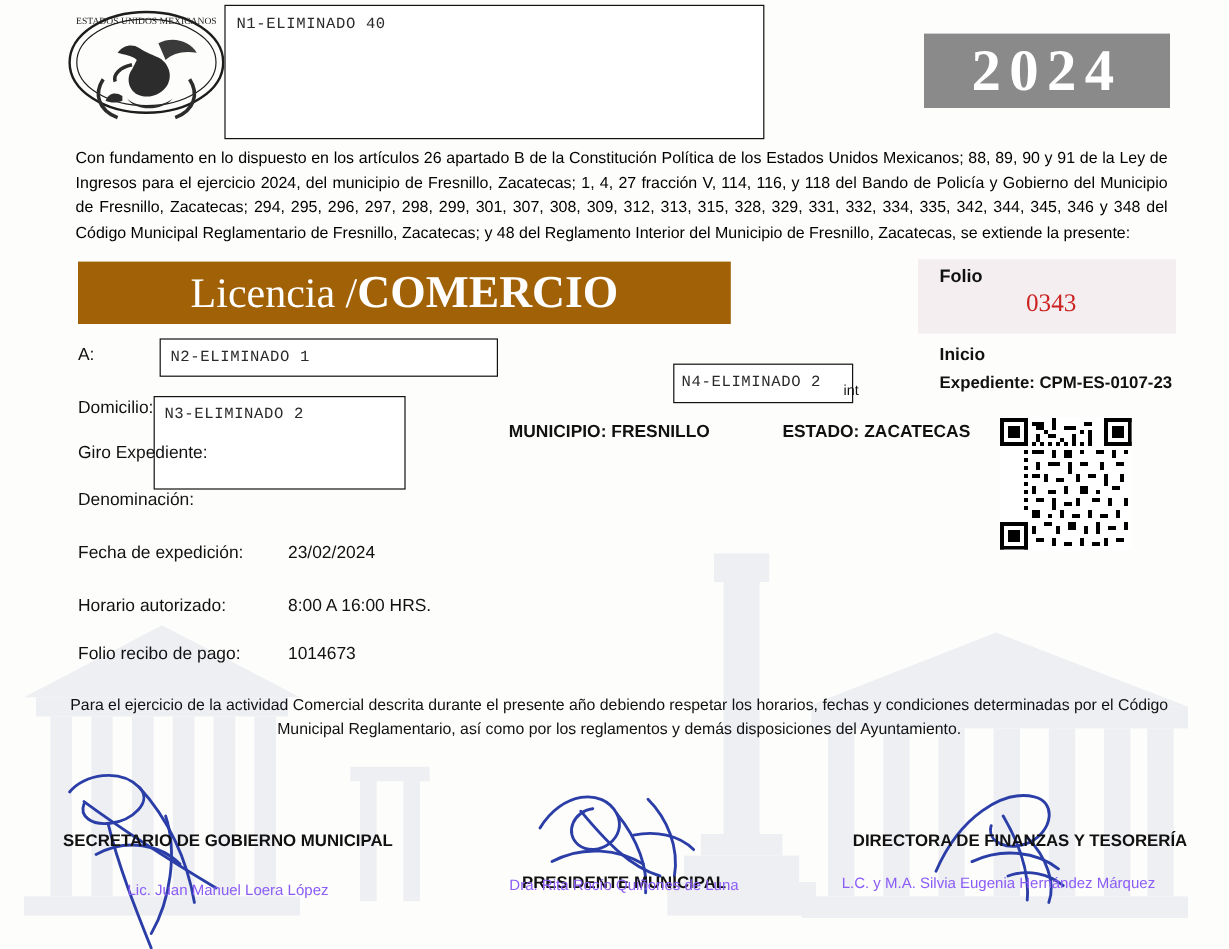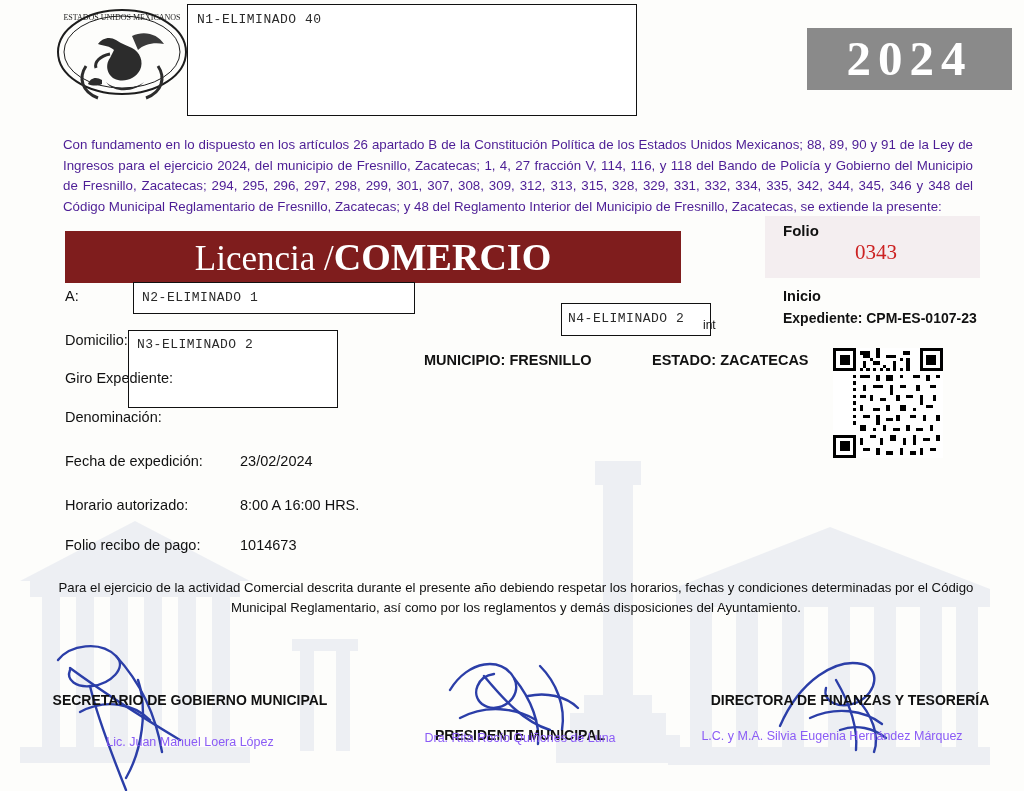--- a/index.html
+++ b/index.html
@@ -60,44 +60,42 @@
     width: 205px;
     height: 62px;
     background: #8a8a8a;
     color: #ffffff;
     font-family: "Liberation Serif", serif;
     font-weight: bold;
     font-size: 49px;
     letter-spacing: 7px;
     text-align: center;
     line-height: 62px;
-    margin-left: 37px;
   }
 
   
   .legal {
     position: absolute;
     left: 63px;
     top: 122px;
     width: 910px;
     font-size: 13.3px;
     line-height: 20.5px;
-    color: #4c1d95;
+    color: #000000;
     text-align: justify;
-    margin-top: 13px;
   }
 
   
   .title-bar {
     position: absolute;
     left: 65px;
-    top: 231px;
-    width: 616px;
+    top: 218px;
+    width: 544px;
     height: 52px;
-    background: #7f1d1d;
+    background: #a16207;
   }
   .title-bar .t1 {
     position: absolute;
     left: 0; right: 0; top: 0;
     height: 52px;
     line-height: 52px;
     text-align: center;
     color: #ffffff;
     font-family: "Liberation Serif", serif;
     font-size: 35px;

